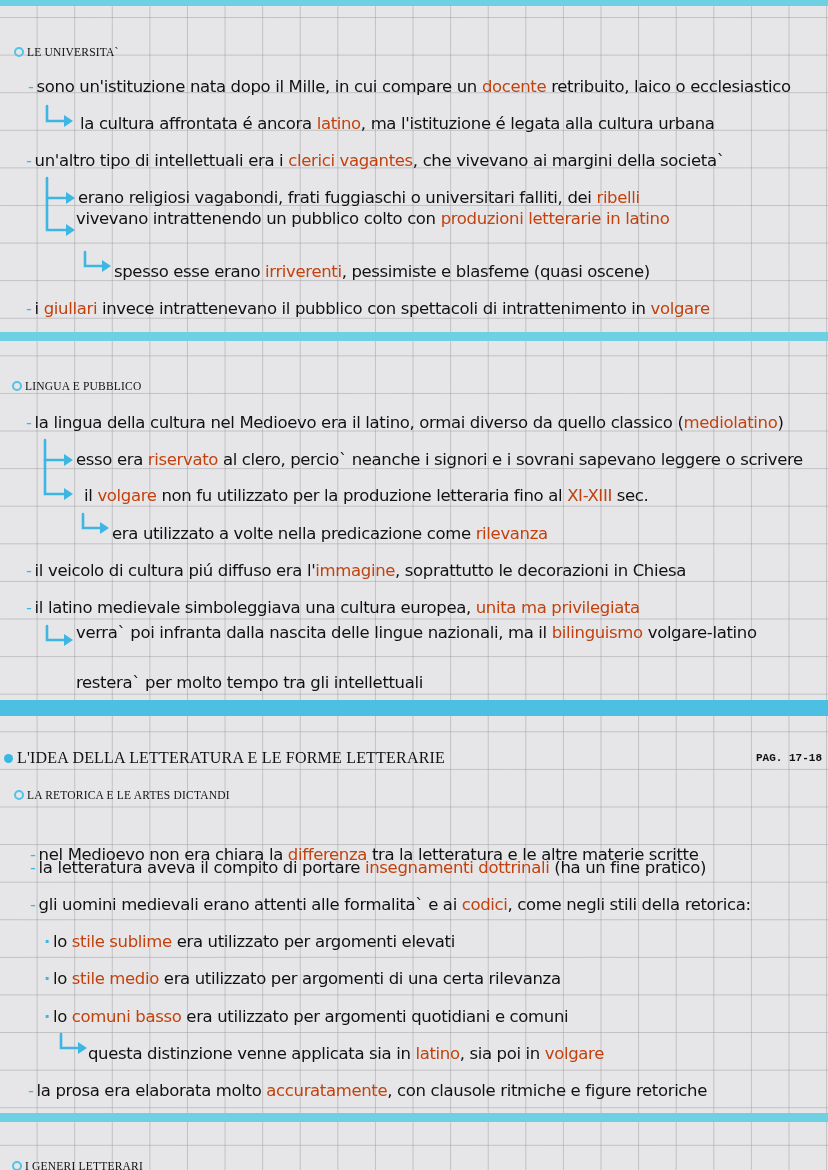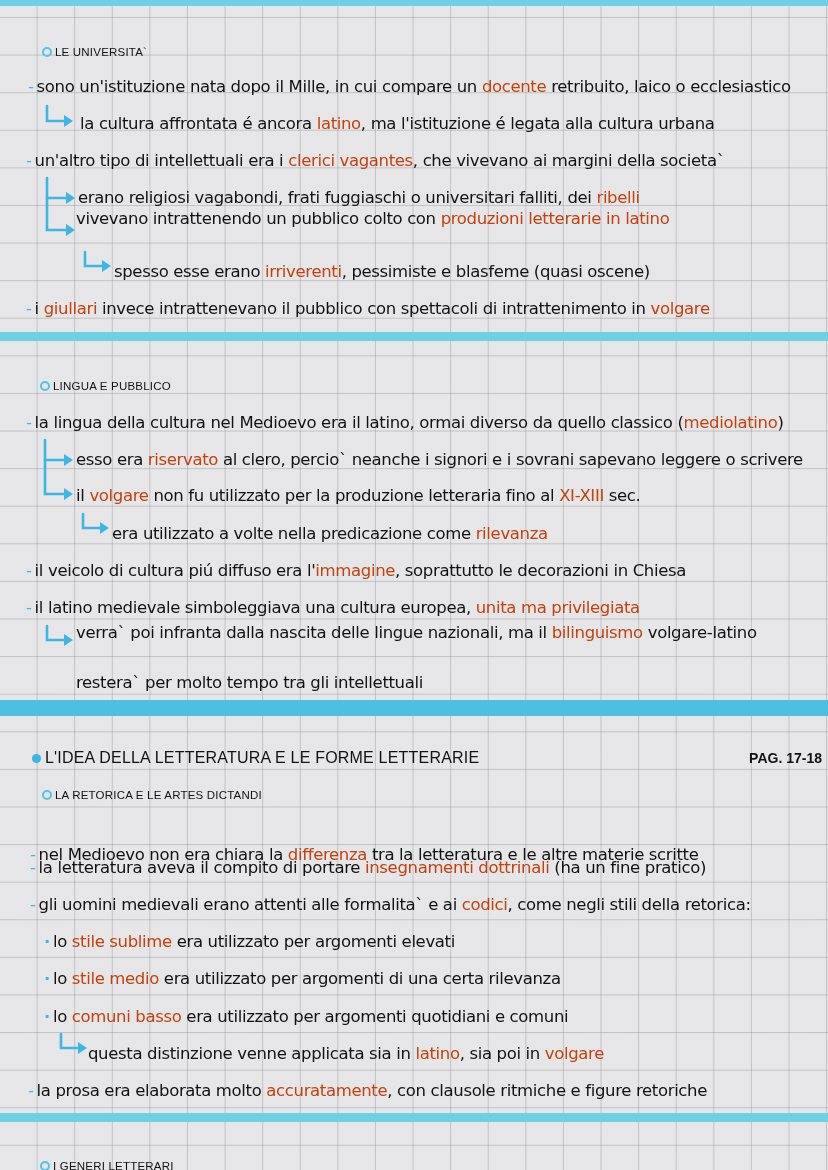--- a/index.html
+++ b/index.html
@@ -17,37 +17,36 @@
   .bar { position: absolute; left: 0; width: 828px; background: #6dd0e3; }
   .bar.strong { background: #4cc0e2; }
   .line {
     position: absolute; white-space: nowrap;
     font-size: 16.5px; letter-spacing: -0.35px; line-height: 22px;
     font-family: "DejaVu Sans", sans-serif;
   }
   .heading {
     position: absolute; white-space: nowrap; font-size: 11.5px;
     letter-spacing: 0.2px; text-transform: uppercase; line-height: 14px;
-    font-family: Liberation Sans, sans-serif;
-    margin-left: 28px;
+    font-family: Liberation Serif, serif;
   }
   .ring {
     display: inline-block; width: 6px; height: 6px; border: 2px solid #52c3e6;
     border-radius: 50%; margin-right: 3px; vertical-align: -1px; box-sizing: content-box;
   }
   .dot {
     display: inline-block; width: 9px; height: 9px; background: #37b7e3;
     border-radius: 50%; margin-right: 4px; vertical-align: 0px;
   }
   .hl { color: #c2410c; }
   .dash { color: #3db6e4; margin-right: 3px; }
   .bullet { color: #3db6e4; margin-right: 3px; font-weight: bold; }
   .pageref {
-    position: absolute; right: 6px; white-space: nowrap; font-size: 14px;
-    font-weight: bold; line-height: 14px; font-family: Liberation Sans, sans-serif;
+    position: absolute; right: 6px; white-space: nowrap; font-size: 11px;
+    font-weight: bold; line-height: 14px; font-family: Liberation Mono, monospace;
   }
   svg.arrow { position: absolute; overflow: visible; }
 </style>
 </head>
 <body>
 
 <div class="bar" style="top:0;height:6px;"></div>
 <div class="bar" style="top:332px;height:9px;"></div>
 <div class="bar strong" style="top:700px;height:16px;"></div>
 <div class="bar" style="top:1113px;height:9px;"></div>
@@ -107,21 +106,21 @@
 
 <svg class="arrow" style="left:42px;top:438px;" width="34" height="64">
   <path d="M3 2 V56 H24" stroke="#3db6e4" stroke-width="2.6" fill="none" stroke-linecap="round"></path>
   <path d="M3 22 H24" stroke="#3db6e4" stroke-width="2.6" fill="none" stroke-linecap="round"></path>
   <path d="M22 16 L31 22 L22 28 Z" fill="#3db6e4"></path>
   <path d="M22 50 L31 56 L22 62 Z" fill="#3db6e4"></path>
 </svg>
 <div class="line" style="left:76px;top:449px;">
   <span>esso era </span><span class="hl">riservato</span><span> al clero, percio` neanche i signori e i sovrani sapevano leggere o scrivere</span>
 </div>
-<div class="line" style="left:76px;top:485px;">
+<div class="line" style="left:76px;top:485px;padding-left:8px;">
   <span>il </span><span class="hl">volgare</span><span> non fu utilizzato per la produzione letteraria fino al </span><span class="hl">XI-XIII</span><span> sec.</span>
 </div>
 
 <svg class="arrow" style="left:80px;top:512px;" width="32" height="24">
   <path d="M3 2 V16 H22" stroke="#3db6e4" stroke-width="2.6" fill="none" stroke-linecap="round"></path>
   <path d="M20 10 L29 16 L20 22 Z" fill="#3db6e4"></path>
 </svg>
 <div class="line" style="left:112px;top:523px;">
   <span>era utilizzato a volte nella predicazione come </span><span class="hl">rilevanza</span>
 </div>

